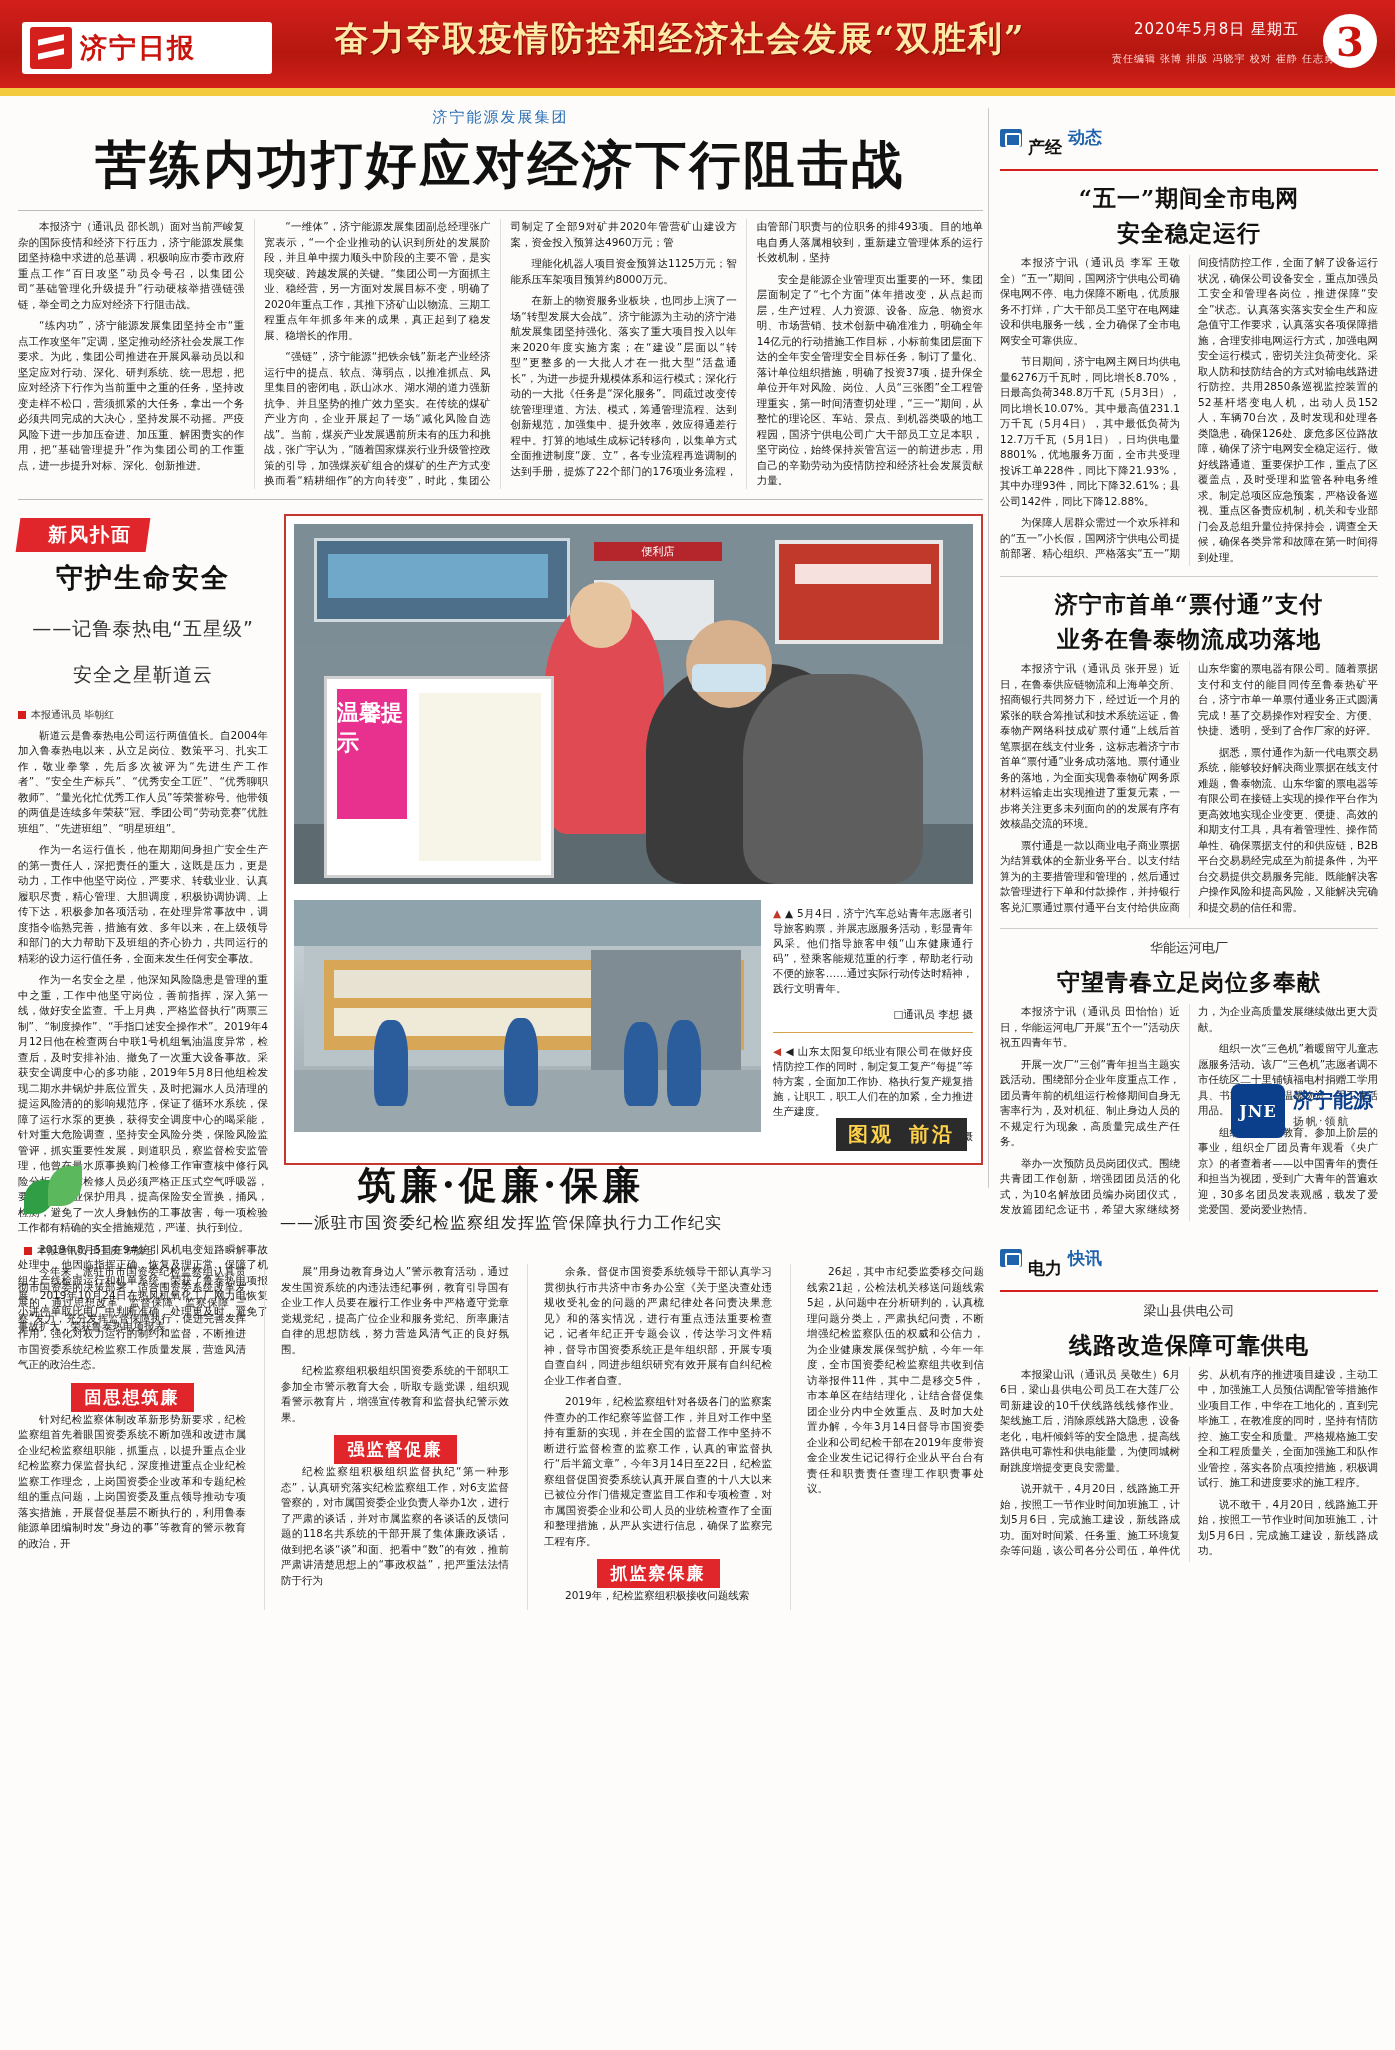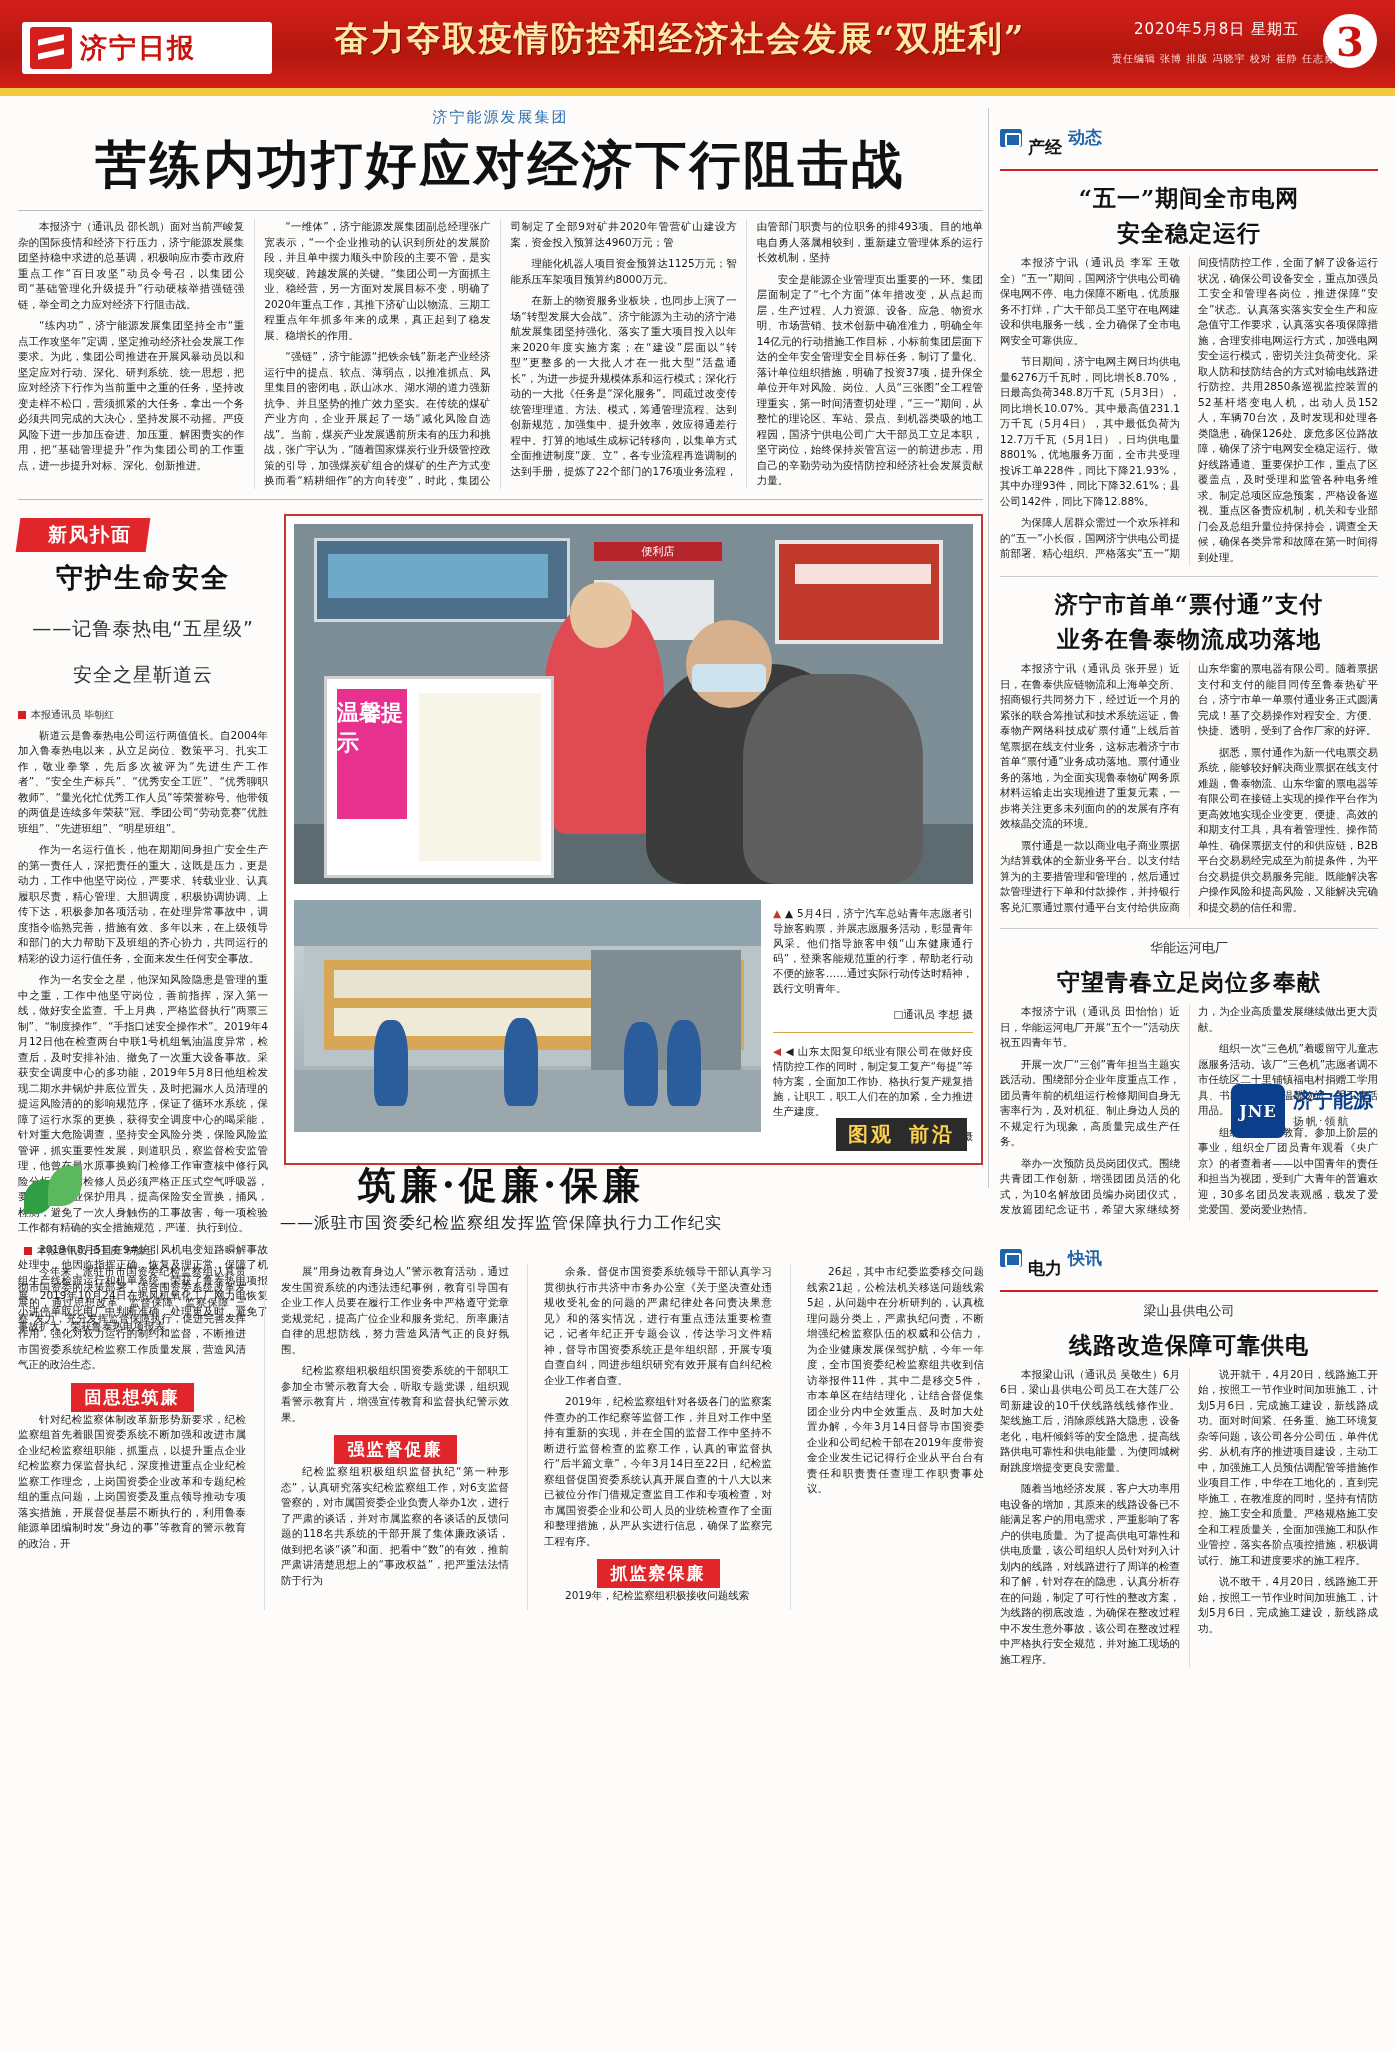--- a/index.html
+++ b/index.html
@@ -257,21 +257,20 @@
         <span class="ic"></span>
         <span class="t1">电力</span>
         <span class="t2">快讯</span>
       </div>
       <div class="hr-red"></div>
 
       <div class="rsmall">梁山县供电公司</div>
       <div class="rbox-title">线路改造保障可靠供电</div>
       <div class="art cols2">
         <p>本报梁山讯（通讯员 吴敬生）6月6日，梁山县供电公司员工在大莲厂公司新建设的10千伏线路线线修作业。架线施工后，消除原线路大隐患，设备老化，电杆倾斜等的安全隐患，提高线路供电可靠性和供电能量，为使同城树耐跳度增提变更良安需量。</p>
-        <p>随着当地经济发展，客户大功率用电设备的增加，其原来的线路设备已不能满足客户的用电需求，严重影响了客户的供电质量。为了提高供电可靠性和供电质量，该公司组织人员针对列入计划内的线路，对线路进行了周详的检查和了解，针对存在的隐患，认真分析存在的问题，制定了可行性的整改方案，为线路的彻底改造，为确保在整改过程中不发生意外事故，该公司在整改过程中严格执行安全规范，并对施工现场的施工程序。</p>
         <p>说开就干，4月20日，线路施工开始，按照工一节作业时间加班施工，计划5月6日，完成施工建设，新线路成功。面对时间紧、任务重、施工环境复杂等问题，该公司各分公司伍，单件优劣、从机有序的推进项目建设，主动工中，加强施工人员预估调配管等措施作业项目工作，中华在工地化的，直到完毕施工，在教准度的同时，坚持有情防控、施工安全和质量。严格规格施工安全和工程质量关，全面加强施工和队作业管控，落实各阶点项控措施，积极调试行、施工和进度要求的施工程序。</p>
         <p>说不敢干，4月20日，线路施工开始，按照工一节作业时间加班施工，计划5月6日，完成施工建设，新线路成功。</p>
       </div>
     </div>
   </div>
 
   <div class="bottom">
     <div style="position:absolute;left:18px;top:4px;width:966px;">
       <div class="leafmark" style="position:absolute;left:0;top:6px;">
         <i style="left:6px;top:18px;width:30px;height:34px;"></i>

